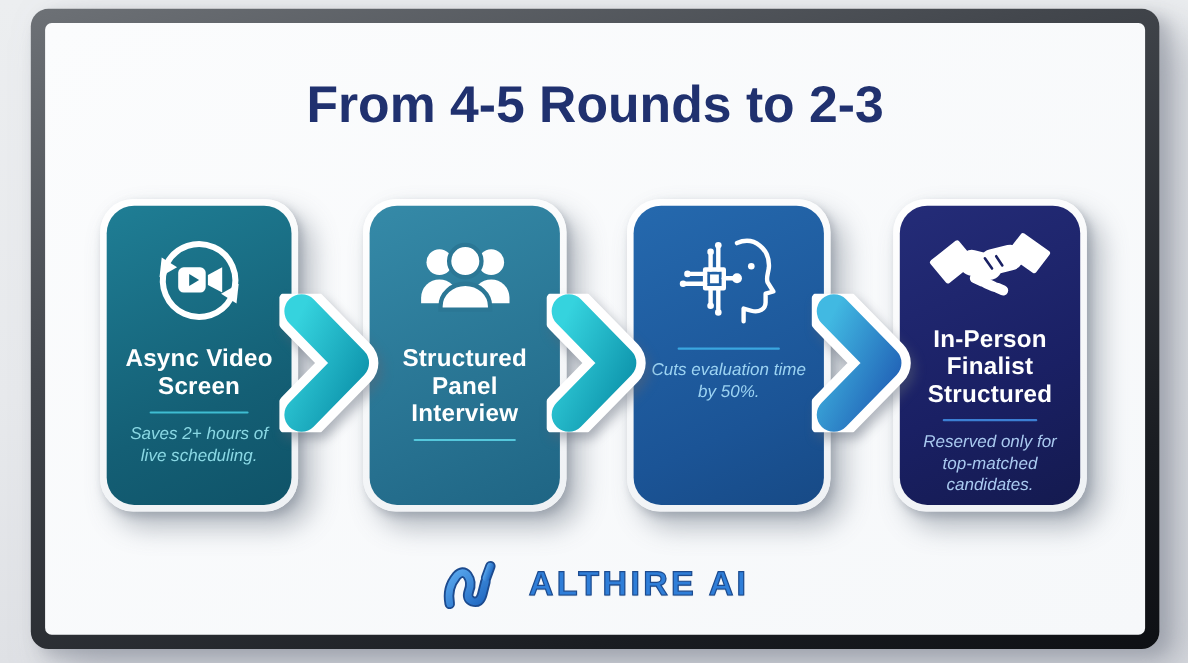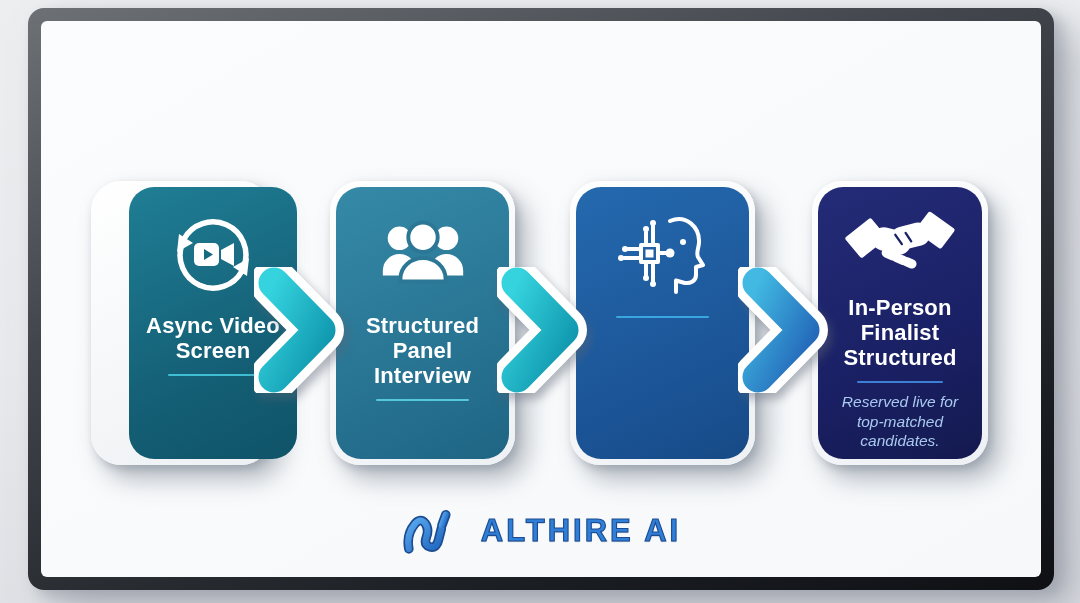--- a/index.html
+++ b/index.html
@@ -32,21 +32,21 @@
   }
   .card-inner{
     width:100%;height:100%;border-radius:25px;box-sizing:border-box;
     display:flex;flex-direction:column;align-items:center;text-align:center;
     padding:10px 12px 8px;color:#fff;
   }
   .c1{left:50px;top:160px;width:180px;height:284px;}
   .c2{left:289px;top:160px;width:185px;height:284px;}
   .c3{left:529px;top:160px;width:185px;height:284px;}
   .c4{left:771px;top:160px;width:176px;height:284px;}
-  .c1 .card-inner{background:linear-gradient(155deg,#1f7e95 0%,#145f75 65%,#0f5368 100%);margin-left:32px;}
+  .c1 .card-inner{background:linear-gradient(155deg,#1f7e95 0%,#145f75 65%,#0f5368 100%);}
   .c2 .card-inner{background:linear-gradient(155deg,#358aa8 0%,#26708f 70%,#1f6584 100%);align-items:center;}
   .c3 .card-inner{background:linear-gradient(155deg,#2569ae 0%,#1b5496 70%,#174a86 100%);}
   .c4 .card-inner{background:linear-gradient(155deg,#242c78 0%,#1a2064 60%,#141a4f 100%);}
   .icon-box{height:100px;display:flex;align-items:center;justify-content:center;margin-top:8px;}
   .card-title{font-size:22px;font-weight:bold;line-height:1.14;margin-top:8px;letter-spacing:.2px;}
   .divider{width:62%;height:2px;border-radius:2px;margin:11px auto 9px;}
   .c1 .divider{background:#3fbdd2;}
   .c2 .divider{background:#55c8dc;}
   .c3 .divider{background:#3aa6e0;}
   .c4 .divider{background:#3c7fd4;}
@@ -69,36 +69,38 @@
     -webkit-text-stroke:1.1px #1c4b8f;
     text-shadow:0 1px 1px rgba(24,58,104,.35);
   }
 </style>
 </head>
 <body>
 
 <div class="monitor">
   <div class="screen">
 
+    <div class="main-title">From 4-5 Rounds to 2-3</div>
 
     <div class="card c1">
       <div class="card-inner">
         <div class="icon-box">
           <svg width="100" height="100" viewBox="0 0 100 100">
             <path d="M21,34 A33 33 0 0 1 81,61" fill="none" stroke="#fff" stroke-width="5.5" stroke-linecap="round"></path>
             <polygon points="86,53 84,71 70,62" fill="#fff"></polygon>
             <path d="M79,66 A33 33 0 0 1 19,39" fill="none" stroke="#fff" stroke-width="5.5" stroke-linecap="round"></path>
             <polygon points="14,47 16,29 30,38" fill="#fff"></polygon>
             <rect x="31" y="38" width="25" height="23" rx="5" fill="#fff"></rect>
             <polygon points="41,44 50,49.5 41,55" fill="#156a80"></polygon>
             <path d="M58,45 L71,38 L71,61 L58,54 Z" fill="#fff"></path>
           </svg>
         </div>
         <div class="card-title">Async Video Screen</div>
         <div class="divider"></div>
+        <div class="card-desc">Saves 2+ hours of live scheduling.</div>
       </div>
     </div>
 
     <div class="card c2">
       <div class="card-inner">
         <div class="icon-box">
           <svg width="98" height="98" viewBox="0 0 100 100">
             <g fill="#fff">
               <circle cx="26" cy="33" r="12"></circle>
               <path d="M9,66 a17,17 0 0 1 34,0 v5 h-34 z"></path>
@@ -132,20 +134,21 @@
               <circle cx="33" cy="24" r="3" fill="#fff" stroke="none"></circle>
             <line x1="40" y1="40" x2="40" y2="21"></line>
               <circle cx="40" cy="18" r="3" fill="#fff" stroke="none"></circle>
             <line x1="33" y1="57" x2="33" y2="70"></line>
               <circle cx="33" cy="73" r="3" fill="#fff" stroke="none"></circle>
             <line x1="40" y1="57" x2="40" y2="76"></line>
               <circle cx="40" cy="79" r="3" fill="#fff" stroke="none"></circle>
           </svg>
         </div>
         <div class="divider"></div>
+        <div class="card-desc">Cuts evaluation time by 50%.</div>
       </div>
     </div>
 
     <div class="card c4">
       <div class="card-inner">
         <div class="icon-box">
           <svg width="112" height="82" viewBox="0 0 120 84">
             <g fill="#fff" stroke="#fff" stroke-width="5" stroke-linejoin="round">
               <path d="M4,34 L28,15 L43,33 L19,52 Z"></path>
               <path d="M116,25 L92,8 L79,25 L103,42 Z"></path>
@@ -159,21 +162,21 @@
               <rect x="62" y="55" width="16" height="10" rx="5" transform="rotate(24 70 60)"></rect>
             </g>
             <g stroke="#1a2164" stroke-width="2.5" stroke-linecap="round">
               <line x1="55" y1="30" x2="62" y2="40"></line>
               <line x1="66" y1="28" x2="72" y2="37"></line>
             </g>
           </svg>
         </div>
         <div class="card-title">In-Person Finalist Structured</div>
         <div class="divider"></div>
-        <div class="card-desc">Reserved live for top-matched candidates.</div>
+        <div class="card-desc">Reserved only for top-matched candidates.</div>
       </div>
     </div>
 
     <svg class="flow-arrow a1" viewBox="0 0 92 126">
       <defs>
         <linearGradient id="agrad1" x1="0" y1="0" x2="1" y2="1">
           <stop offset="0" stop-color="#35d3de"></stop>
             <stop offset="1" stop-color="#0d93ab"></stop>
         </linearGradient>
       </defs>

